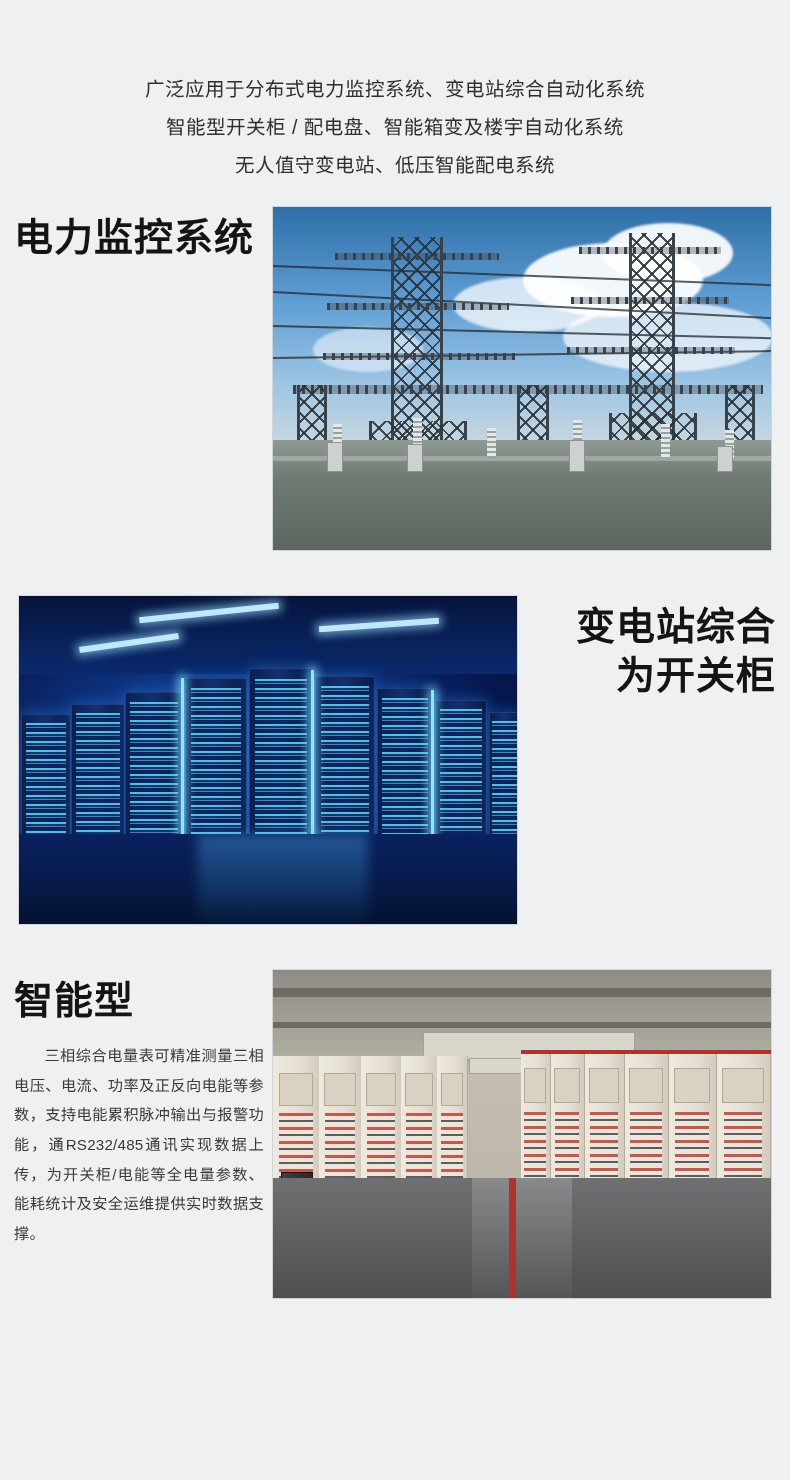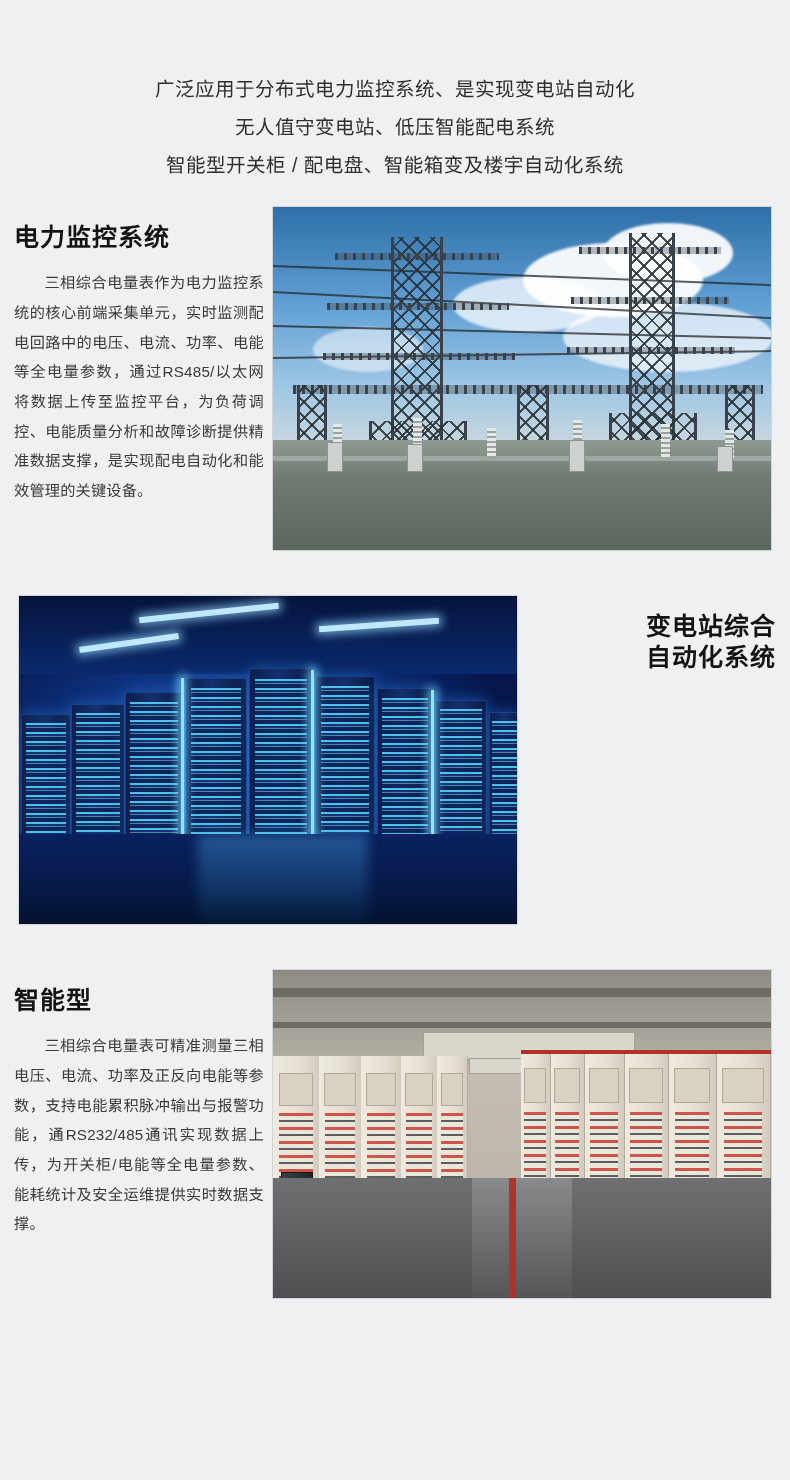--- a/index.html
+++ b/index.html
@@ -59,26 +59,26 @@
 
   .text-col {
     width: 258px;
     box-sizing: border-box;
     flex: 0 0 258px;
   }
   .section.img-right .text-col { padding-right: 8px; }
   .section.img-left  .text-col { padding-left: 24px; }
 
   .sec-title {
-    font-size: 25px;
+    font-size: 39px;
     font-weight: bold;
     color: #141414;
     line-height: 1.25;
     letter-spacing: 1px;
-    margin: 16px 0 12px 0;
+    margin: 8px 0 12px 0;
   }
   .section.img-left .sec-title { text-align: right; }
   .section.img-right .sec-title { text-align: left; }
 
   .sec-body {
     font-size: 15.2px;
     line-height: 1.95;
     color: #3a3a3a;
     text-align: justify;
     text-indent: 2em;
@@ -244,30 +244,29 @@
 
   .gap { height: 22px; }
 </style>
 </head>
 <body>
 
 <div class="page">
 
   <div class="header">
     <div class="subtitles">
-      <div class="subtitle-line">广泛应用于分布式电力监控系统、是实现变电站自动化</div>
+      <div class="subtitle-line">广泛应用于分布式电力监控系统、变电站综合自动化系统</div>
+      <div class="subtitle-line">智能型开关柜 / 配电盘、智能箱变及楼宇自动化系统</div>
       <div class="subtitle-line">无人值守变电站、低压智能配电系统</div>
-      <div class="subtitle-line">智能型开关柜 / 配电盘、智能箱变及楼宇自动化系统</div>
     </div>
   </div>
 
   <div class="section img-right">
     <div class="text-col">
       <h2 class="sec-title">电力监控系统</h2>
-      <p class="sec-body">三相综合电量表作为电力监控系统的核心前端采集单元，实时监测配电回路中的电压、电流、功率、电能等全电量参数，通过RS485/以太网将数据上传至监控平台，为负荷调控、电能质量分析和故障诊断提供精准数据支撑，是实现配电自动化和能效管理的关键设备。</p>
     </div>
 
     <div class="photo photo-1">
       <div class="cloud c1"></div>
       <div class="cloud c2"></div>
       <div class="cloud c3"></div>
       <div class="cloud c4"></div>
       <div class="cloud c5"></div>
 
       <div class="wire" style="left:0;top:58px;width:520px;transform:rotate(2.2deg);"></div>
@@ -306,21 +305,21 @@
       <div class="equip" style="left:444px;height:24px;"></div>
     </div>
   </div>
 
   <div class="gap"></div>
 
   <div class="section img-left">
     <div class="text-col">
       <h2 class="sec-title">
         <span>变电站综合</span><br>
-        <span>自动化系统</span>
+        <span>为开关柜</span>
       </h2>
     </div>
 
     <div class="photo photo-2">
       <div class="dc-ceil"></div>
       <div class="ceil-light" style="left:120px;top:14px;width:140px;transform:rotate(-6deg);"></div>
       <div class="ceil-light" style="left:300px;top:26px;width:120px;transform:rotate(-4deg);"></div>
       <div class="ceil-light" style="left:60px;top:44px;width:100px;transform:rotate(-8deg);"></div>
 
       <div class="rack" style="left:2px;  width:48px; height:150px;"></div>

